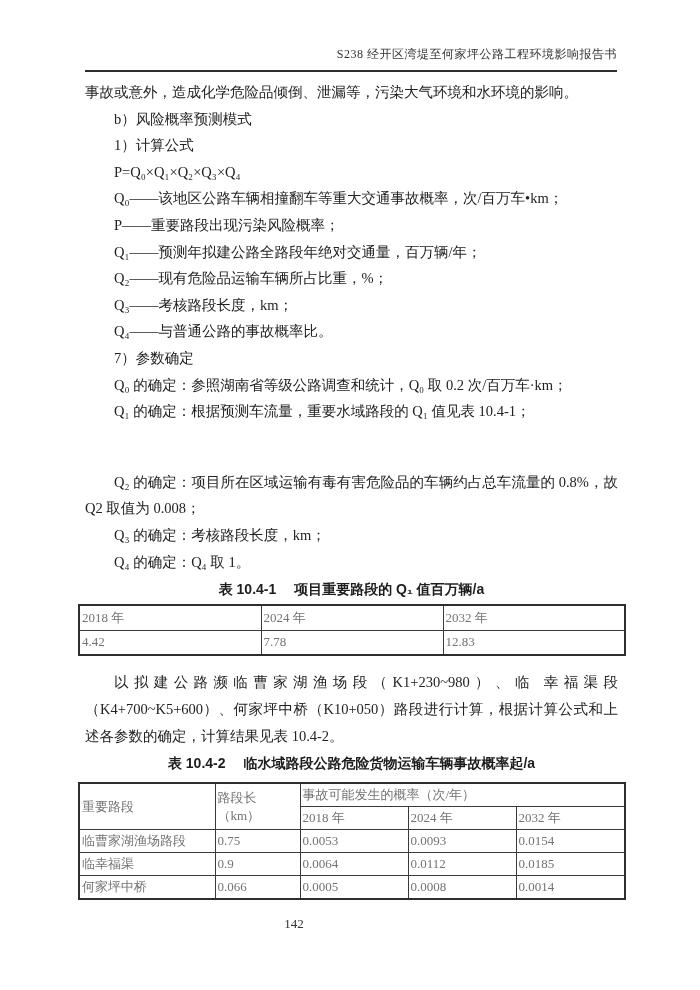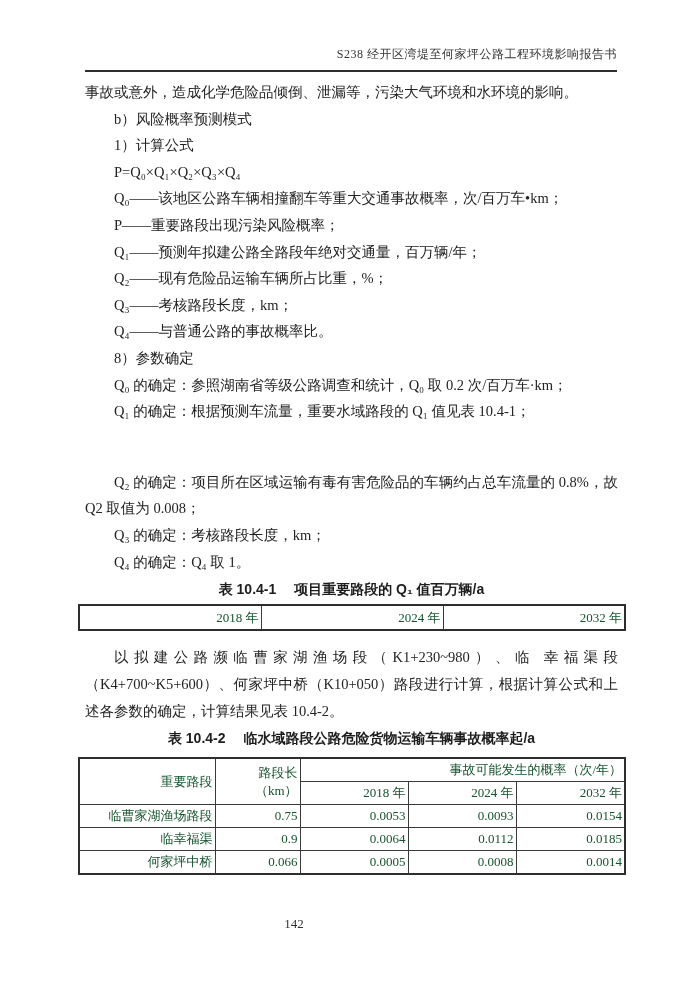--- a/index.html
+++ b/index.html
@@ -43,24 +43,24 @@
 
   table {
     border-collapse: collapse;
     table-layout: fixed;
     width: 546px;
     margin-left: -7px;
     border: 2px solid #2e2e2e;
   }
   td {
     border: 1px solid #3a3a3a;
-    text-align: right;
+    text-align: left;
     vertical-align: middle;
     font-size: 13px;
-    color: #14532d;
+    color: #737373;
     padding: 2px 2px;
   }
   .t1 td { height: 25px; }
   .t2 { margin-top: 9px; }
   .t2 .hdr-top td { height: 20px; }
   .t2 .hdr-years td { height: 23px; }
   .t2 .data-row td { height: 23px; }
 
   .para2 {
     margin: 13px 0 0 0;
@@ -87,40 +87,45 @@
     <p class="line">事故或意外，造成化学危险品倾倒、泄漏等，污染大气环境和水环境的影响。</p>
     <p class="line indent">b）风险概率预测模式</p>
     <p class="line indent">1）计算公式</p>
     <p class="line indent">P=Q₀×Q₁×Q₂×Q₃×Q₄</p>
     <p class="line indent">Q₀——该地区公路车辆相撞翻车等重大交通事故概率，次/百万车•km；</p>
     <p class="line indent">P——重要路段出现污染风险概率；</p>
     <p class="line indent">Q₁——预测年拟建公路全路段年绝对交通量，百万辆/年；</p>
     <p class="line indent">Q₂——现有危险品运输车辆所占比重，%；</p>
     <p class="line indent">Q₃——考核路段长度，km；</p>
     <p class="line indent">Q₄——与普通公路的事故概率比。</p>
-    <p class="line indent">8）参数确定</p>
+    <p class="line indent">7）参数确定</p>
     <p class="line indent">Q₀ 的确定：参照湖南省等级公路调查和统计，Q₀ 取 0.2 次/百万车·km；</p>
     <p class="line indent">Q₁ 的确定：根据预测车流量，重要水域路段的 Q₁ 值见表 10.4-1；</p>
     <p class="line indent justify">Q₂ 的确定：项目所在区域运输有毒有害危险品的车辆约占总车流量的 0.8%，故 Q2 取值为 0.008；</p>
     <p class="line indent">Q₃ 的确定：考核路段长度，km；</p>
     <p class="line indent">Q₄ 的确定：Q₄ 取 1。</p>
 
     <p class="table-title">表 10.4-1　 项目重要路段的 Q₁ 值百万辆/a</p>
 
     <table class="t1">
       <colgroup>
           <col style="width:182px">
           <col style="width:182px">
           <col style="width:182px">
         </colgroup>
       <tbody>
           <tr>
         <td>2018 年</td>
         <td>2024 年</td>
         <td>2032 年</td>
+      </tr>
+      <tr>
+        <td>4.42</td>
+        <td>7.78</td>
+        <td>12.83</td>
       </tr>
     </tbody>
       </table>
 
     <p class="para2 justify indent">以拟建公路濒临曹家湖渔场段（K1+230~980）、临 幸福渠段（K4+700~K5+600）、何家坪中桥（K10+050）路段进行计算，根据计算公式和上述各参数的确定，计算结果见表 10.4-2。</p>
 
     <p class="table-title">表 10.4-2　 临水域路段公路危险货物运输车辆事故概率起/a</p>
 
     <table class="t2">
       <colgroup>

